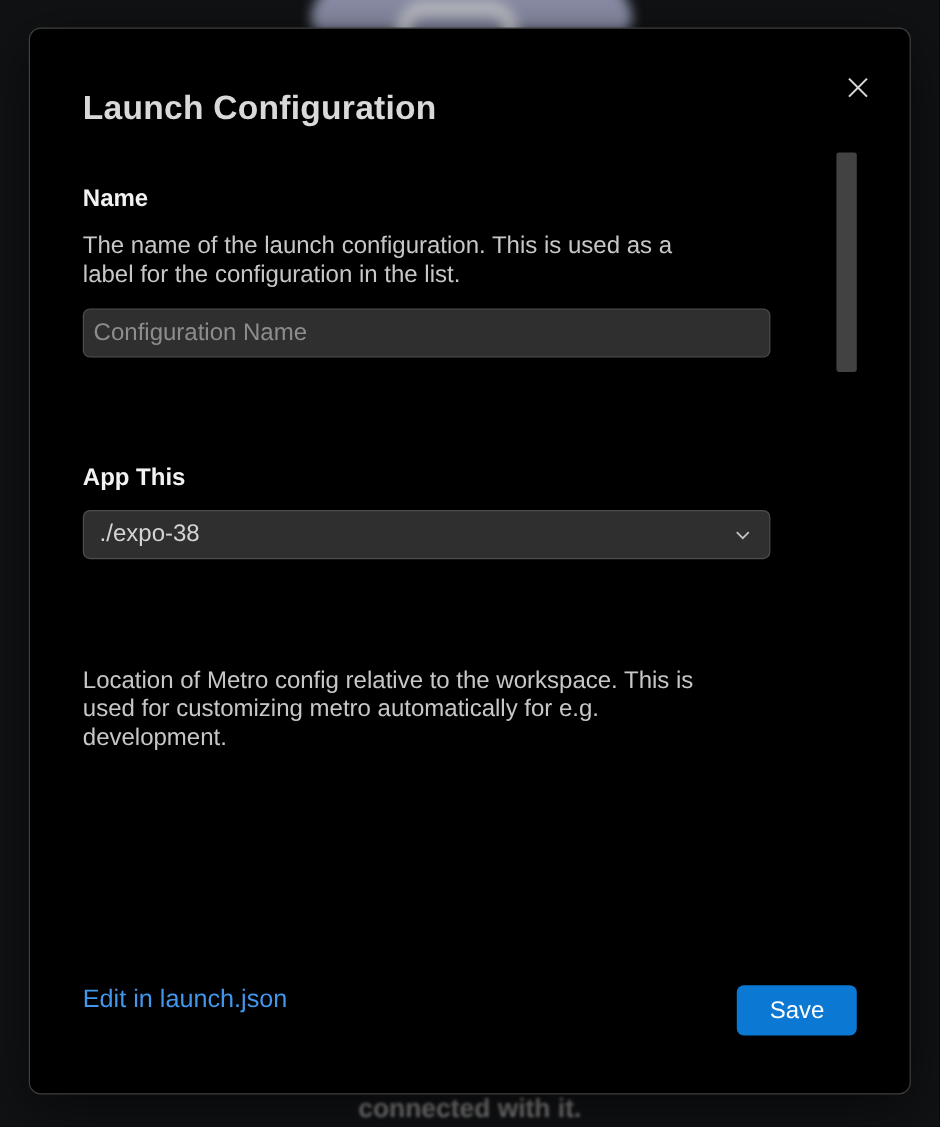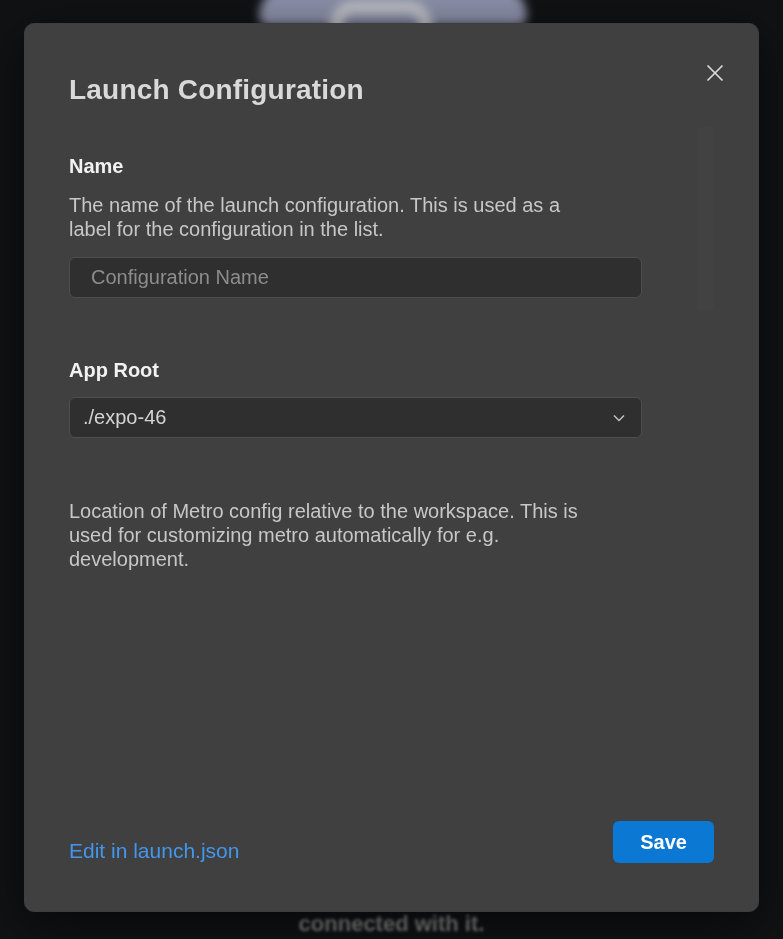--- a/index.html
+++ b/index.html
@@ -33,21 +33,21 @@
     text-align: center;
     font-size: 22px; font-weight: 700; color: #7f7f7f;
     filter: blur(1.4px);
     z-index: 1;
   }
 
   
   .modal {
     position: absolute; left: 24px; top: 23px;
     width: 735px; height: 889px;
-    background: #404040;
+    background: #000000;
     border: 1px solid #3e3e3e;
     border-radius: 10px;
     box-shadow: 0 12px 48px rgba(0,0,0,0.55);
     z-index: 2;
   }
   .close-btn {
     position: absolute; top: 36px; right: 30px;
     width: 26px; height: 26px;
     background: transparent; border: none; cursor: pointer;
     display: flex; align-items: center; justify-content: center;
@@ -58,65 +58,65 @@
     font-size: 28px; font-weight: 600; letter-spacing: 0.2px;
     color: #d9d9d9;
   }
   .scroll-thumb {
     position: absolute; left: 672px; top: 103px;
     width: 17px; height: 183px;
     background: #424242; border-radius: 2px;
   }
 
   .content { position: absolute; left: 44px; top: 131px; width: 573px; }
-  .section { margin-bottom: 61px; }
+  .section { margin-bottom: 89px; }
   .section h2 {
     font-size: 20px; line-height: 22px; font-weight: 700;
     color: #f2f2f2;
   }
   .section p {
     margin-top: 16px;
     font-size: 20px; line-height: 24px;
     color: #c7c7c7;
     white-space: pre-line;
   }
   .text-input {
     margin-top: 16px; display: block;
     width: 573px; height: 41px;
     background: #2f2f2f;
     border: 1px solid #4e4e4e;
     border-radius: 6px;
-    padding: 0 21px;
+    padding: 0 8px;
     font-family: "Liberation Sans", sans-serif;
     font-size: 20px; color: #d4d4d4;
   }
   .text-input::placeholder { color: #8d8d8d; opacity: 1; }
   .select-box {
     margin-top: 16px;
     width: 573px; height: 41px;
     background: #2f2f2f;
     border: 1px solid #4e4e4e;
     border-radius: 6px;
     padding: 0 13px;
     display: flex; align-items: center; justify-content: space-between;
     cursor: pointer;
   }
   .select-box .value { font-size: 20px; color: #d4d4d4; }
 
   .footer {
     position: absolute; left: 44px; right: 44px; top: 797px; height: 42px;
-    display: flex; align-items: flex-end; justify-content: space-between;
+    display: flex; align-items: flex-start; justify-content: space-between;
   }
   .link {
     font-size: 21px; color: #4296ec; text-decoration: none; cursor: pointer;
   }
   .save-btn {
     height: 42px; padding: 0 27px;
     background: #0b78d4; border: none; border-radius: 6px;
-    color: #ffffff; font-size: 20px; font-weight: 700;
+    color: #ffffff; font-size: 20px; font-weight: 400;
     font-family: "Liberation Sans", sans-serif;
     cursor: pointer;
   }
 </style>
 </head>
 <body>
 
 <div class="backdrop-phone">
   <div class="notch"></div>
 </div>
@@ -138,23 +138,23 @@
   <div class="content">
 
     <div class="section">
       <h2>Name</h2>
       <p>The name of the launch configuration. This is used as a
 label for the configuration in the list.</p>
       <input class="text-input" type="text" placeholder="Configuration Name" style="">
     </div>
 
     <div class="section">
-      <h2>App Root</h2>
+      <h2>App This</h2>
       <div class="select-box">
-        <span class="value">./expo-46</span>
+        <span class="value">./expo-38</span>
         <svg width="18" height="18" viewBox="0 0 18 18">
           <polyline points="4,6.5 9,11.5 14,6.5" fill="none" stroke="#c3c3c3" stroke-width="1.5"></polyline>
         </svg>
       </div>
     </div>
 
     <div class="section">
       <p>Location of Metro config relative to the workspace. This is
 used for customizing metro automatically for e.g.
 development.</p>

